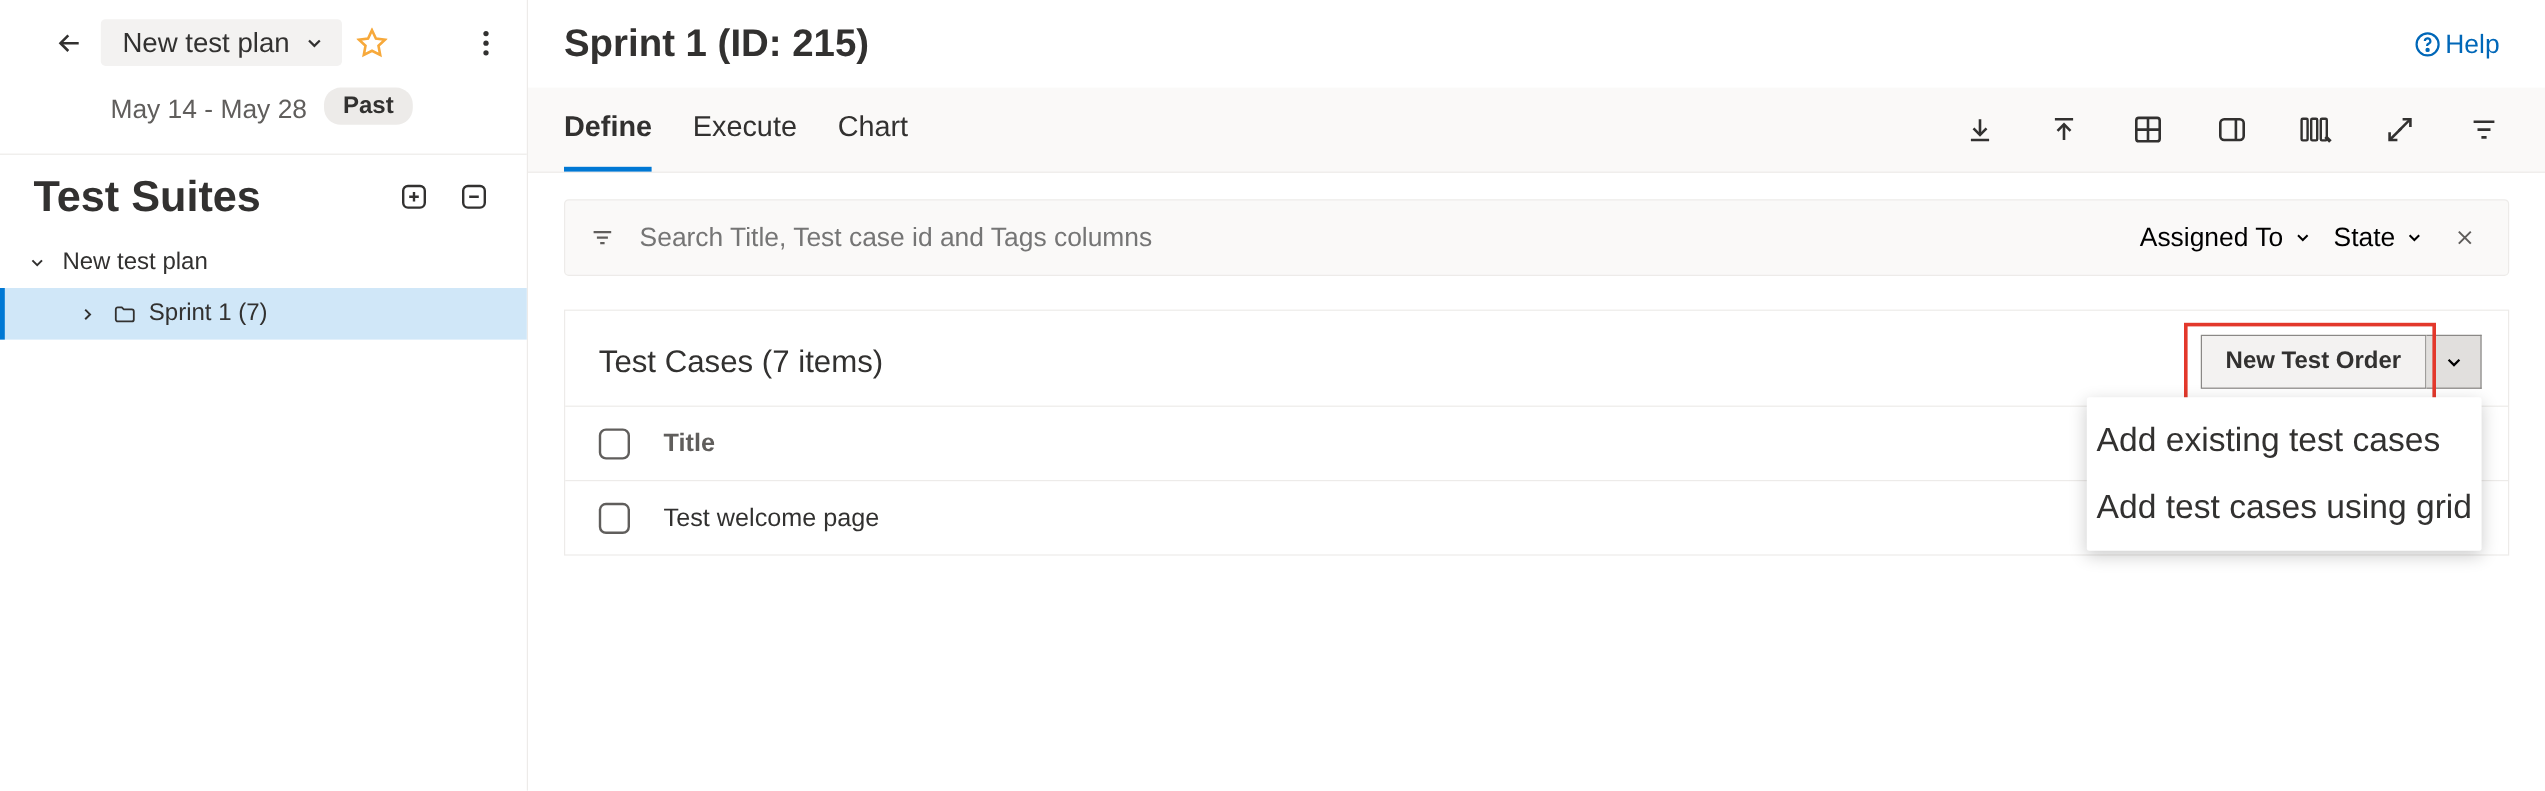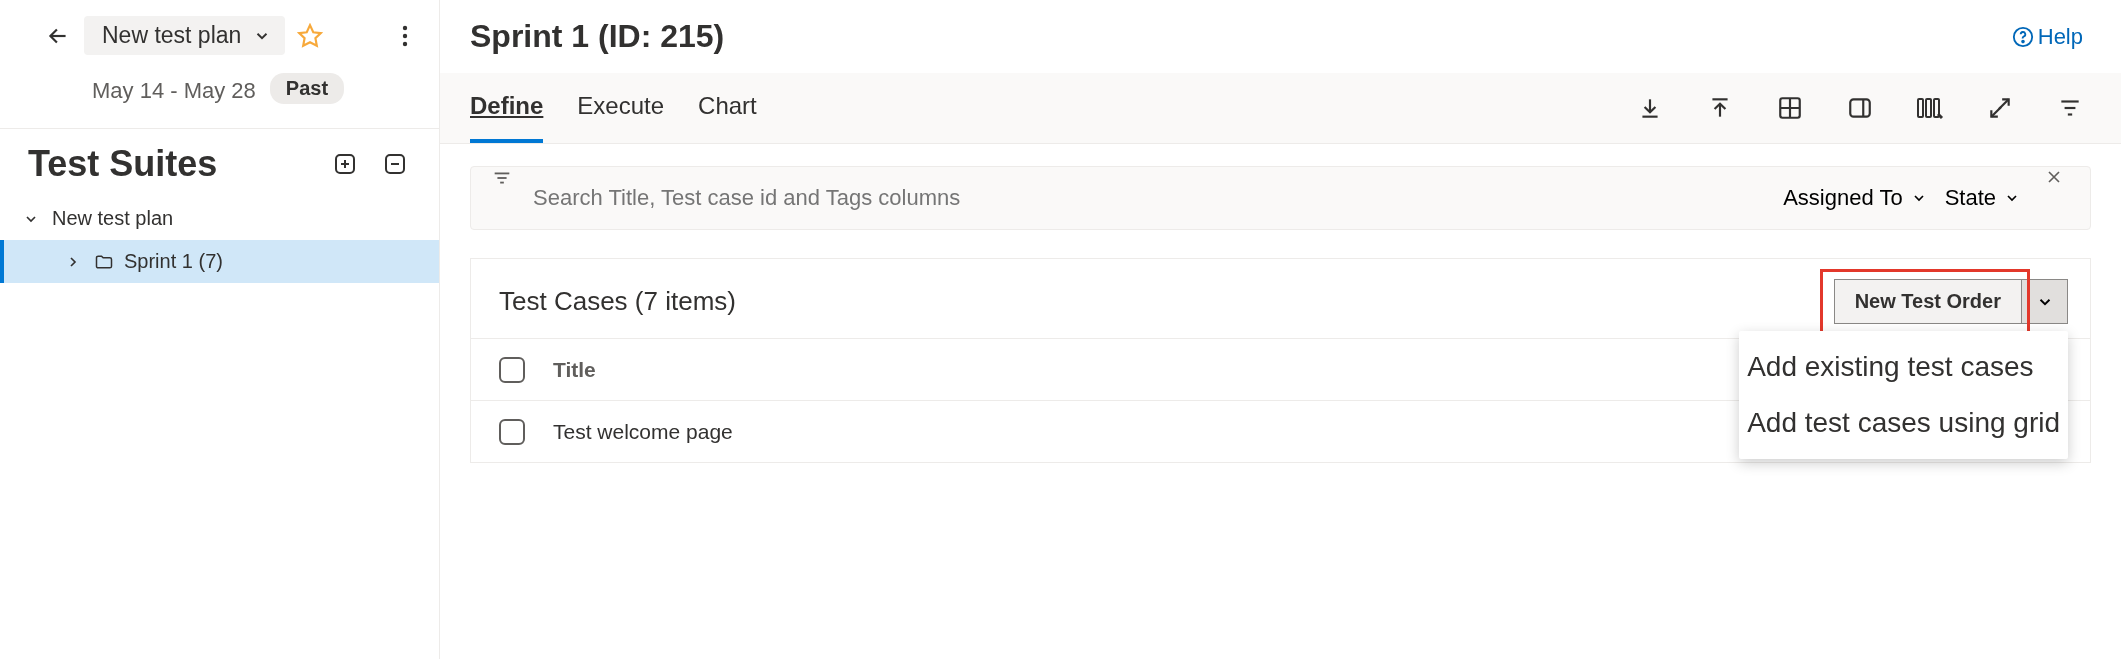--- a/index.html
+++ b/index.html
@@ -121,30 +121,30 @@
   }
   .tab {
     padding: 0 0 0 0;
     margin-right: 34px;
     font-size: 24px;
     color:#323130;
     height:100%;
     display:flex; align-items:center;
     border-bottom: 4px solid transparent;
   }
-  .tab.active { font-weight:700; border-bottom-color:#0078d4;text-decoration:underline; }
+  .tab.active { font-weight:700; border-bottom-color:#0078d4; }
   .toolbar { margin-left:auto; display:flex; gap:40px; align-items:center; color:#323130; padding-right:6px;}
   .tool { width:30px;height:30px;display:flex;align-items:center;justify-content:center; }
 
   .searchbar {
     margin: 22px 30px 0 30px;
     background:#faf9f8;
     border:1px solid #edebe9;
     border-radius:4px;
-    display:flex; 
+    display:flex; align-items:center;
     height: 64px;
     padding: 0 20px;
     gap: 18px;
     color:#605e5c;
     font-size:22px;
   }
   .searchbar input {
     border:none; background:transparent; flex:1;
     font-size:22px; color:#323130; outline:none;
   }

